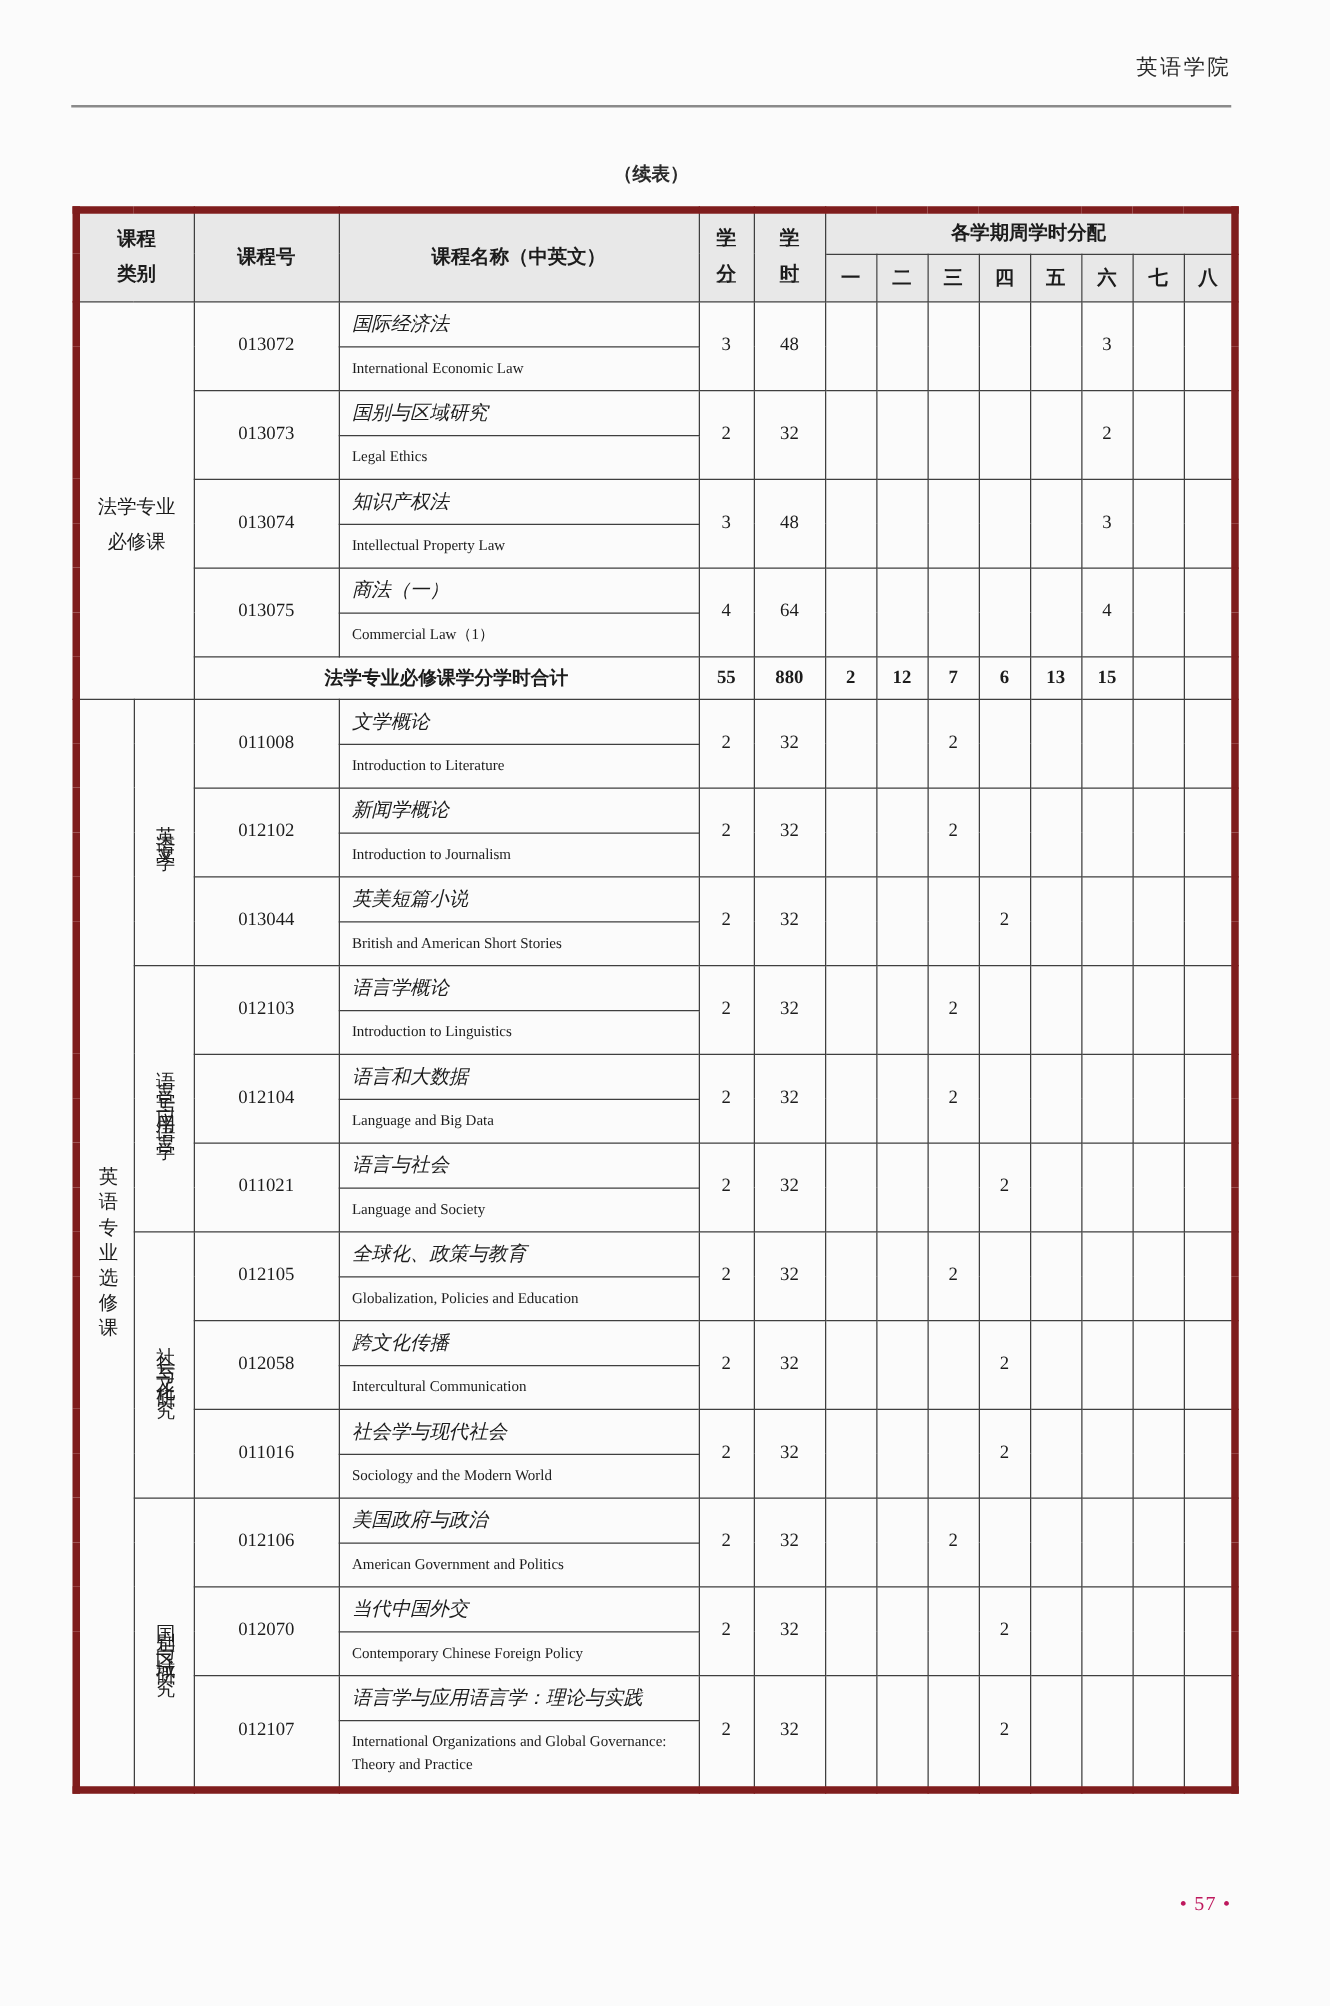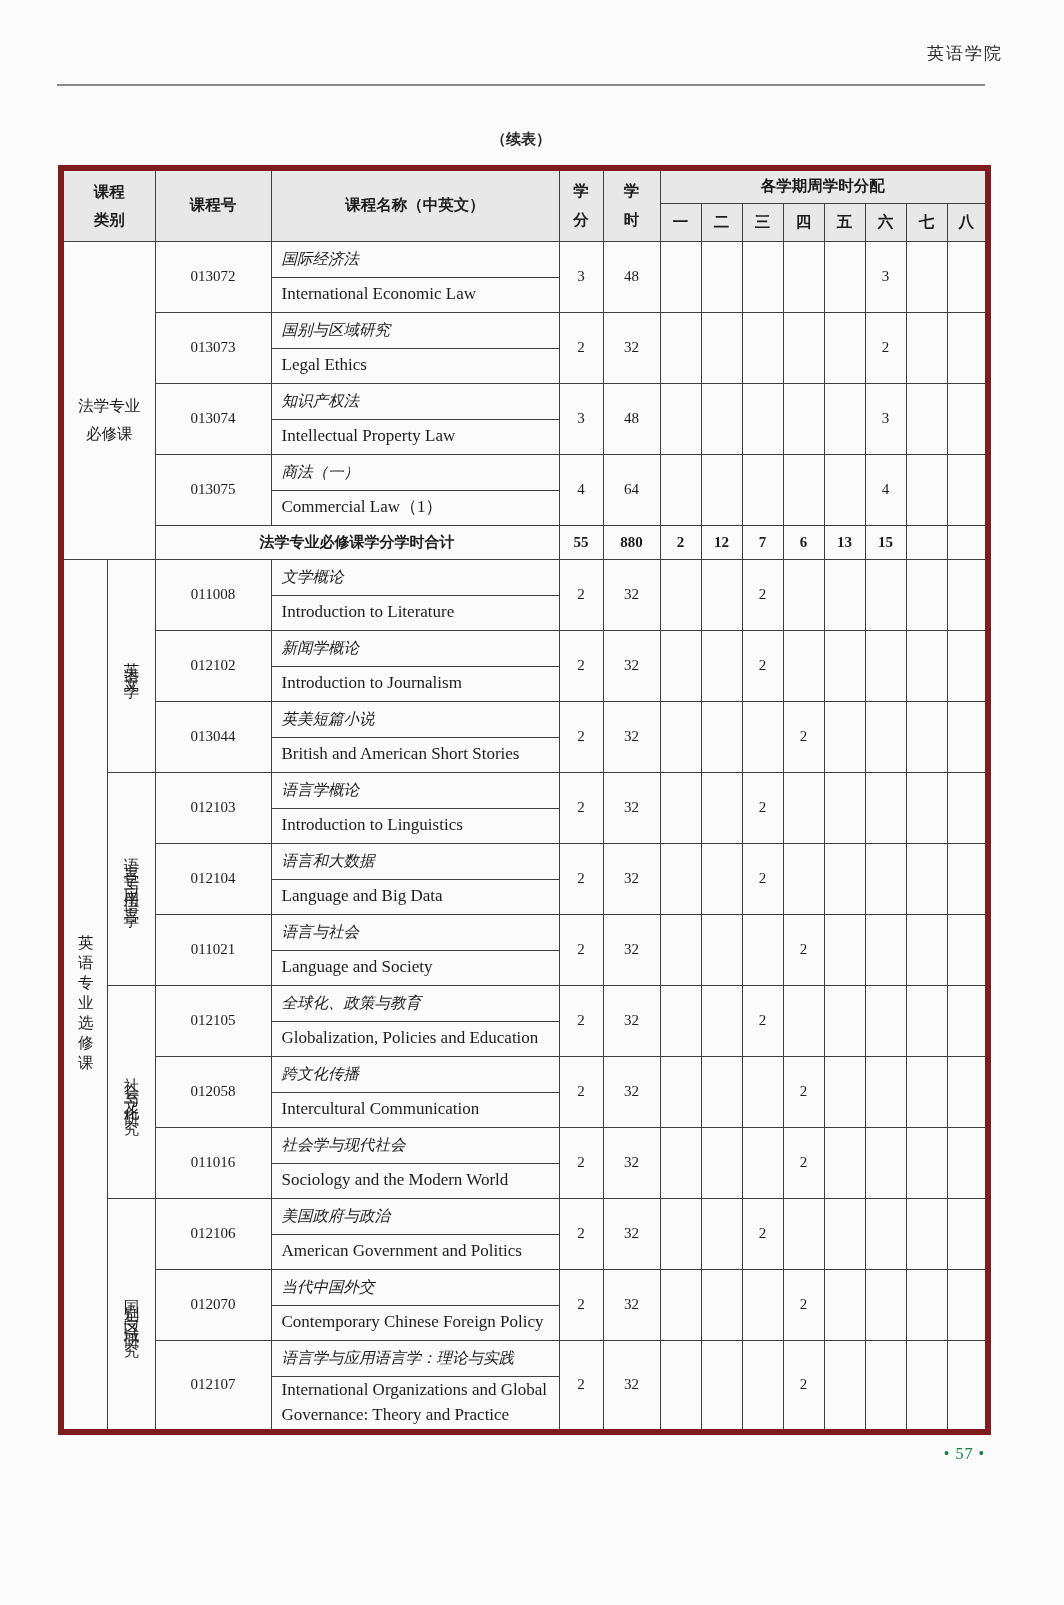--- a/index.html
+++ b/index.html
@@ -1,21 +1,21 @@
 <!DOCTYPE html>
 <html><head>
 <meta charset="utf-8">
 <style>
   html,body{margin:0;padding:0;}
   body{
     width:1064px;height:1605px;background:#fbfbfb;position:relative;
     font-family:"Liberation Serif","DejaVu Serif",serif;color:#1c1c1c;
   }
   .page-header-title{
-    position:absolute;top:42px;left:75px;width:928px;
+    position:absolute;top:42px;left:57px;width:928px;
     text-align:right;font-size:17px;letter-spacing:2px;color:#2a2a2a;
   }
   .header-rule{
     position:absolute;top:84px;left:57px;width:928px;height:0;
     border-top:2px solid #8a8a8a;
   }
   .continued-note{
     position:absolute;top:130px;left:57px;width:928px;
     text-align:center;font-size:15px;color:#2a2a2a;font-weight:bold;
   }
@@ -31,33 +31,33 @@
     overflow:hidden;
   }
   .course-table thead th{background:#e8e8e8;font-weight:bold;font-size:15.5px;}
   thead tr.hr1{height:35px;}
   thead tr.hr2{height:38px;}
   tr.rz{height:36px;}
   tr.re{height:35px;}
   tr.rt{height:34px;margin-top:11px;}
   tr.ret{height:56px;}
   td.zh{text-align:left;padding:1px 10px;font-size:15.5px;font-style:italic;}
-  td.en{text-align:left;padding:1px 10px;font-size:17px;line-height:1.45;}
+  td.en{text-align:left;padding:1px 10px;font-size:12px;line-height:1.45;}
   td.bold{font-weight:bold;}
-  .w1{display:inline-block;width:1.15em;line-height:1.85;word-break:break-all;}
+  .w1{display:inline-block;width:1.15em;line-height:1.85;word-break:break-all;text-decoration:underline;}
   .w2{display:inline-block;width:2.2em;line-height:1.8;word-break:break-all;}
   .w4{display:inline-block;width:4.3em;line-height:1.8;word-break:break-all;font-size:15.5px;margin-top:40px;}
   .vt{
     display:inline-block;writing-mode:vertical-rl;text-orientation:upright;
     letter-spacing:0.45em;font-size:15.5px;
   }
   .vt-wide{letter-spacing:1.3em;}
   .page-number{
-    position:absolute;top:1445px;left:57px;width:928px;
-    text-align:right;font-size:16px;color:#15803d;letter-spacing:1px;
+    position:absolute;top:1515px;left:57px;width:928px;
+    text-align:right;font-size:16px;color:#be185d;letter-spacing:1px;
   }
 </style>
 </head>
 <body>
 
 <div class="page-header-title">英语学院</div>
 <div class="header-rule"></div>
 <div class="continued-note">（续表）</div>
 
 <table class="course-table">

